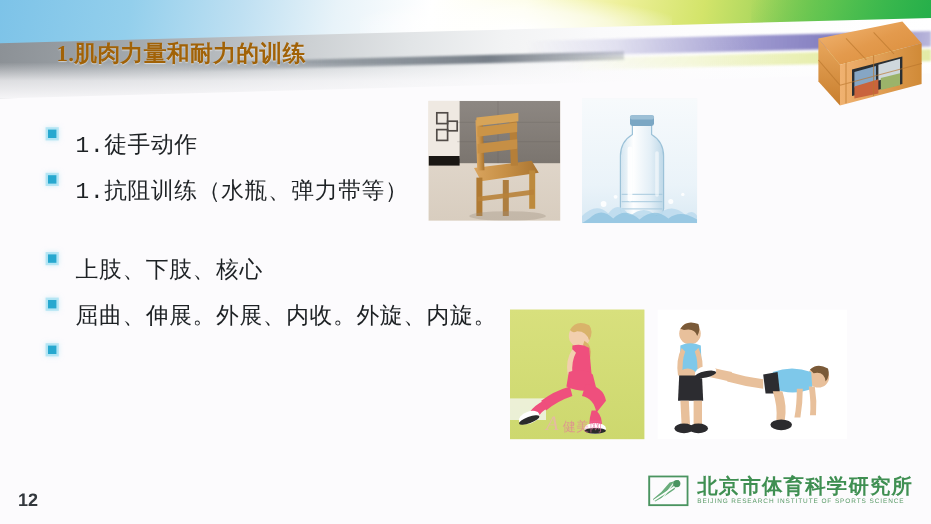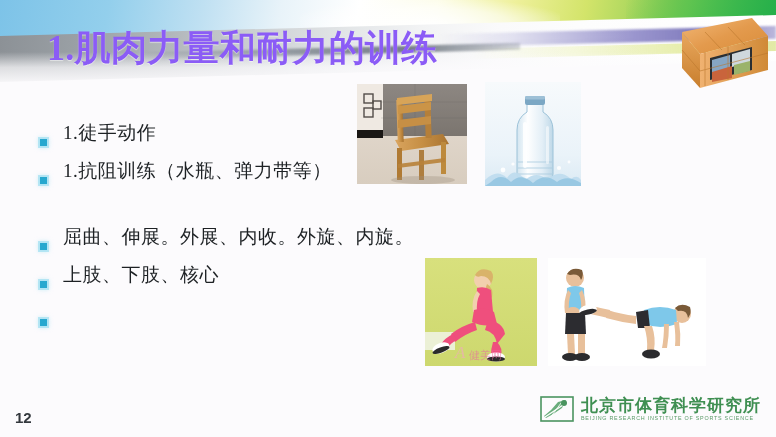--- a/index.html
+++ b/index.html
@@ -108,41 +108,42 @@
   .cube-wrap {
     position: absolute;
     left: 648px; top: 10px;
     width: 124px; height: 84px;
   }
   .cube-svg { display: block; }
 
   
   .title {
     position: absolute;
-    left: 47px; top: 24px;
-    font-size: 36px;
+    left: 47px; top: 32px;
+    font-size: 19px;
     font-weight: bold;
-    color: #8b5cf6;
+    color: #a16207;
     letter-spacing: 0.3px;
     white-space: nowrap;
     text-shadow: 0 1px 1px rgba(255,255,255,0.55);
   }
 
   
   .bullets {
     position: absolute;
     left: 40px;
   }
   .bullets.group-a { top: 108px; }
   .bullets.group-b { top: 212px; }
 
   .bullet-row {
     display: flex;
-    align-items: flex-end;
+    align-items: flex-start;
     height: 38px;
+    font-family: Liberation Mono, monospace;
   }
   .bullet-marker {
     width: 7px;
     height: 7px;
     margin-right: 16px;
     flex: none;
     background: #27a8cf;
     box-shadow: 0 0 0 2px rgba(140,216,238,0.55), 0 0 4px 2px rgba(175,228,244,0.55);
   }
   .bullet-text {
@@ -293,25 +294,25 @@
     </div>
     <div class="bullet-row">
       <span class="bullet-marker"></span>
       <span class="bullet-text">1.抗阻训练（水瓶、弹力带等）</span>
     </div>
   </div>
 
   <div class="bullets group-b">
     <div class="bullet-row">
       <span class="bullet-marker"></span>
-      <span class="bullet-text">屈曲、伸展。外展、内收。外旋、内旋。</span>
+      <span class="bullet-text">上肢、下肢、核心</span>
     </div>
     <div class="bullet-row">
       <span class="bullet-marker"></span>
-      <span class="bullet-text">上肢、下肢、核心</span>
+      <span class="bullet-text">屈曲、伸展。外展、内收。外旋、内旋。</span>
     </div>
     <div class="bullet-row">
       <span class="bullet-marker"></span>
     </div>
   </div>
 
   <div class="photo photo-chair">
     <svg width="110" height="100" viewBox="0 0 110 100">
       <defs>
         <linearGradient id="chairFloor" x1="0" y1="0" x2="0" y2="1">

